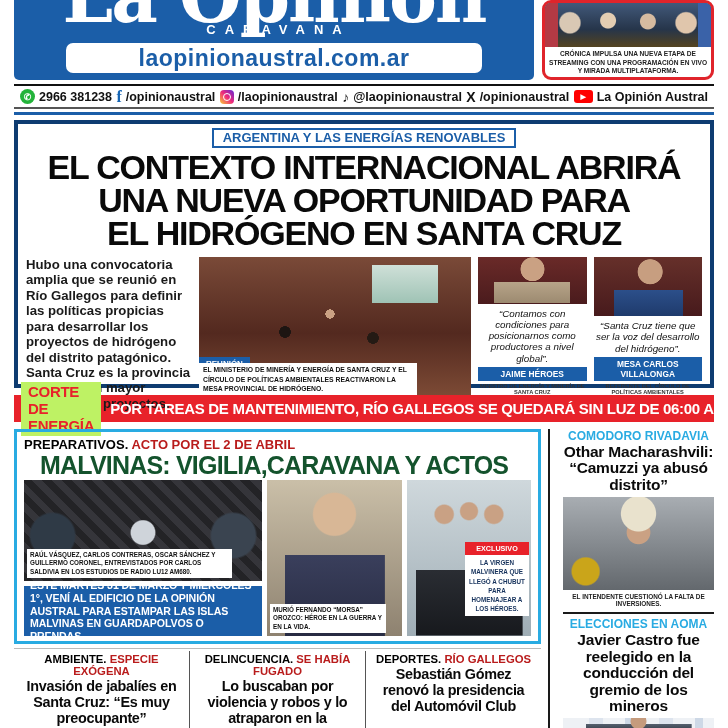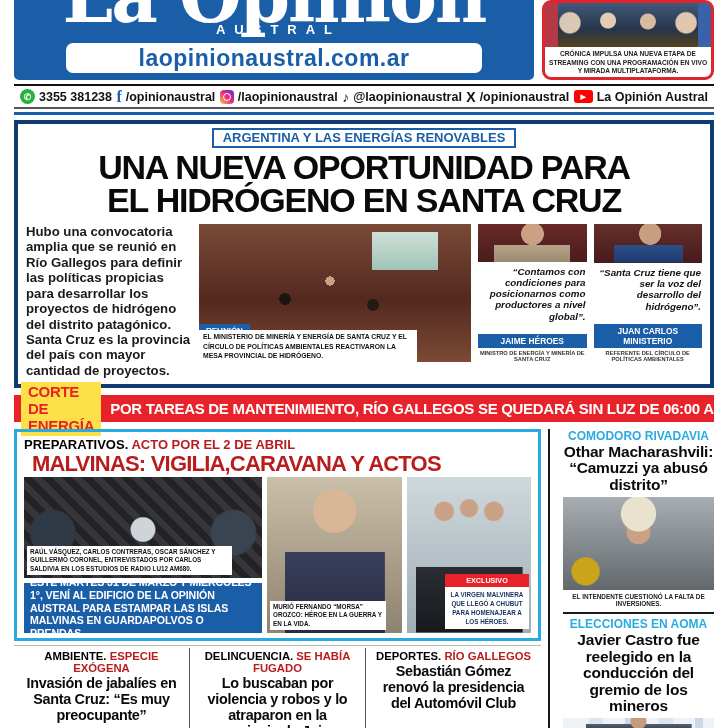--- a/index.html
+++ b/index.html
@@ -68,36 +68,36 @@
       linear-gradient(180deg,#6a2a28,#4a1b1d);
     background-size:100% 100%, 70% 45%, 100% 100%;
     background-position:0 0, 50% 100%, 0 0; }
   .ph-villa { background-color:#55201f;
     background-image:
       radial-gradient(circle at 52% 25%, #c79e80 0 17%, transparent 18%),
       linear-gradient(#2c4f8a,#1e3a6b),
       linear-gradient(180deg,#66302a,#471a1c);
     background-size:100% 100%, 64% 45%, 100% 100%;
     background-position:0 0, 52% 100%, 0 0; }
-  .quote-text { font-size:9.8px; font-weight:bold; font-style:italic; text-align:right; line-height:1.15; padding:4px 1px 12px; color:#111; }
+  .quote-text { font-size:9.8px; font-weight:normal; font-style:italic; text-align:center; line-height:1.15; padding:4px 1px 3px; color:#111; }
   .quote-name { background:#1b5ea8; color:#fff; font-size:8.4px; font-weight:bold; text-align:center; padding:2px 0; }
   .quote-title { font-size:5.7px; font-weight:bold; text-align:center; color:#333; padding-top:2px; }
 
   
   .alert-strip { margin-top:7px; background:#e8222a; height:27px; display:flex; align-items:center; gap:9px; padding:0 7px; }
-  .alert-badge { background:#fde047; color:#e8222a; font-size:15px; font-weight:900; padding:1px 7px 2px; letter-spacing:-.3px; }
+  .alert-badge { background:#bef264; color:#e8222a; font-size:15px; font-weight:900; padding:1px 7px 2px; letter-spacing:-.3px; }
   .alert-text { color:#fff; font-size:15px; font-weight:900; letter-spacing:-.3px; white-space:nowrap; }
 
   
   .lower { display:flex; margin-top:7px; height:300px; }
   .left-stack { width:527px; display:flex; flex-direction:column; }
   .malvinas-box { height:230px; border:3px solid #29abe2; padding:5px 7px; }
   .mal-kicker { font-size:13px; font-weight:bold; }
   .k-red { color:#000000; } .k-cyan { color:#b91c1c;text-align:right; }
-  .mal-headline { font-size:22px; font-weight:900; letter-spacing:-.8px; line-height:1; color:#b91c1c; margin:1px 8px 2px; }
+  .mal-headline { font-size:25px; font-weight:900; letter-spacing:-.8px; line-height:1; color:#14532d; margin:1px 16px 2px; }
   .mal-deck { font-size:10.2px; font-weight:bold; color:#111; margin-bottom:4px; letter-spacing:-.1px; }
   .mal-photos { display:flex; gap:5px; height:156px; }
   .mal-col1 { width:238px; display:flex; flex-direction:column; gap:5px; }
   .ph { position:relative; }
   .ph-radio { flex:1; background-color:#2b2b2e;
     background-image:
       radial-gradient(circle at 50% 52%, #cfd4da 0 9%, transparent 10%),
       radial-gradient(circle at 12% 55%, #2f3a46 0 10%, transparent 11%),
       radial-gradient(circle at 88% 55%, #3a4450 0 10%, transparent 11%),
       repeating-linear-gradient(45deg,#232326 0 7px,#35353a 7px 14px); }
@@ -114,21 +114,21 @@
   .ph-virgen { flex:1; background-color:#b9c2c8;
     background-image:
       linear-gradient(#2a2d33,#17191d),
       radial-gradient(circle at 30% 22%, #c9a184 0 6%, transparent 7%),
       radial-gradient(circle at 50% 20%, #c9a184 0 6%, transparent 7%),
       radial-gradient(circle at 70% 22%, #c9a184 0 6%, transparent 7%),
       linear-gradient(180deg,#cfd8dc,#9fadb5);
     background-repeat:no-repeat;
     background-size:86% 42%, 100% 100%, 100% 100%, 100% 100%, 100% 100%;
     background-position:50% 100%, 0 0, 0 0, 0 0, 0 0; }
-  .excl-panel { position:absolute; right:2px; bottom:4px; width:84px; }
+  .excl-panel { position:absolute; right:2px; bottom:20px; width:64px; }
   .excl-badge { background:#e8222a; color:#fff; font-size:7.2px; font-weight:bold; text-align:center; padding:2px 0; }
   .excl-caption { background:#fff; color:#16325c; font-size:6.3px; font-weight:bold; text-align:center; line-height:1.45; padding:3px 2px; }
 
   .bottom-strip { flex:1; display:flex; margin-top:4px; border-top:1.5px solid #bbb; padding-top:2px; }
   .bottom-story { flex:1; padding:2px 6px 0; text-align:center; }
   .bottom-story + .bottom-story { border-left:1.5px solid #555; }
   .bs-kicker { font-size:11.3px; font-weight:bold; }
   .bs-headline { font-size:14.4px; font-weight:bold; line-height:1.12; color:#0a0a0a; letter-spacing:-.3px; margin-top:1px; }
 
   .right-col { flex:1; margin-left:7px; border-left:2.5px solid #1a1a1a; padding-left:13px; display:flex; flex-direction:column; }
@@ -152,33 +152,33 @@
     background-position:0 0, 50% 100%, 0 0; }
 </style>
 </head>
 <body>
 
 <div class="page">
 
   <div class="masthead">
     <div class="mast-left">
       <div class="logo-main">La Opinión</div>
-      <div class="logo-sub">AUSTRAL</div>
+      <div class="logo-sub">CARAVANA</div>
       <div class="website-box">laopinionaustral.com.ar</div>
     </div>
     <div class="mast-right">
       <div class="promo-photo"></div>
       <div class="promo-caption"><b>CRÓNICA</b><span> IMPULSA UNA NUEVA ETAPA DE STREAMING CON UNA PROGRAMACIÓN EN VIVO Y MIRADA MULTIPLATAFORMA.</span></div>
     </div>
   </div>
 
   <div class="social-bar">
     <div class="social-item">
       <span class="ic ic-wa">✆</span>
-      <span>3355 381238</span>
+      <span>2966 381238</span>
     </div>
     <div class="social-item">
       <span class="ic ic-fb">f</span>
       <span>/opinionaustral</span>
     </div>
     <div class="social-item">
       <span class="ic ic-ig"></span>
       <span>/laopinionaustral</span>
     </div>
     <div class="social-item">
@@ -194,40 +194,41 @@
       <span>La Opinión Austral</span>
     </div>
   </div>
   <div class="blue-rule"></div>
 
   <div class="main-box">
     <div class="kicker-row">
       <span class="kicker-outline">ARGENTINA Y LAS ENERGÍAS RENOVABLES</span>
     </div>
     <div class="main-headline">
+      <div>EL CONTEXTO INTERNACIONAL ABRIRÁ</div>
       <div>UNA NUEVA OPORTUNIDAD PARA</div>
       <div>EL HIDRÓGENO EN SANTA CRUZ</div>
     </div>
     <div class="main-content">
       <div class="main-body">Hubo una convocatoria amplia que se reunió en Río Gallegos para definir las políticas propicias para desarrollar los proyectos de hidrógeno del distrito patagónico. Santa Cruz es la provincia del país con mayor cantidad de proyectos.</div>
       <div class="main-photo">
         <div class="photo-badge">REUNIÓN</div>
         <div class="photo-caption">EL MINISTERIO DE MINERÍA Y ENERGÍA DE SANTA CRUZ Y EL CÍRCULO DE POLÍTICAS AMBIENTALES REACTIVARON LA MESA PROVINCIAL DE HIDRÓGENO.</div>
       </div>
       <div class="quote-cards">
         <div class="quote-card">
           <div class="quote-photo ph-jaime"></div>
           <div class="quote-text">“Contamos con condiciones para posicionarnos como productores a nivel global”.</div>
           <div class="quote-name">JAIME HÉROES</div>
           <div class="quote-title">MINISTRO DE ENERGÍA Y MINERÍA DE SANTA CRUZ</div>
         </div>
         <div class="quote-card">
           <div class="quote-photo ph-villa"></div>
           <div class="quote-text">“Santa Cruz tiene que ser la voz del desarrollo del hidrógeno”.</div>
-          <div class="quote-name">JUAN CARLOS MINISTERIO</div>
+          <div class="quote-name">MESA CARLOS VILLALONGA</div>
           <div class="quote-title">REFERENTE DEL CÍRCULO DE POLÍTICAS AMBIENTALES</div>
         </div>
       </div>
     </div>
   </div>
 
   <div class="alert-strip">
     <span class="alert-badge">CORTE DE ENERGÍA</span>
     <span class="alert-text">POR TAREAS DE MANTENIMIENTO, RÍO GALLEGOS SE QUEDARÁ SIN LUZ DE 06:00 A 10:00</span>
   </div>

